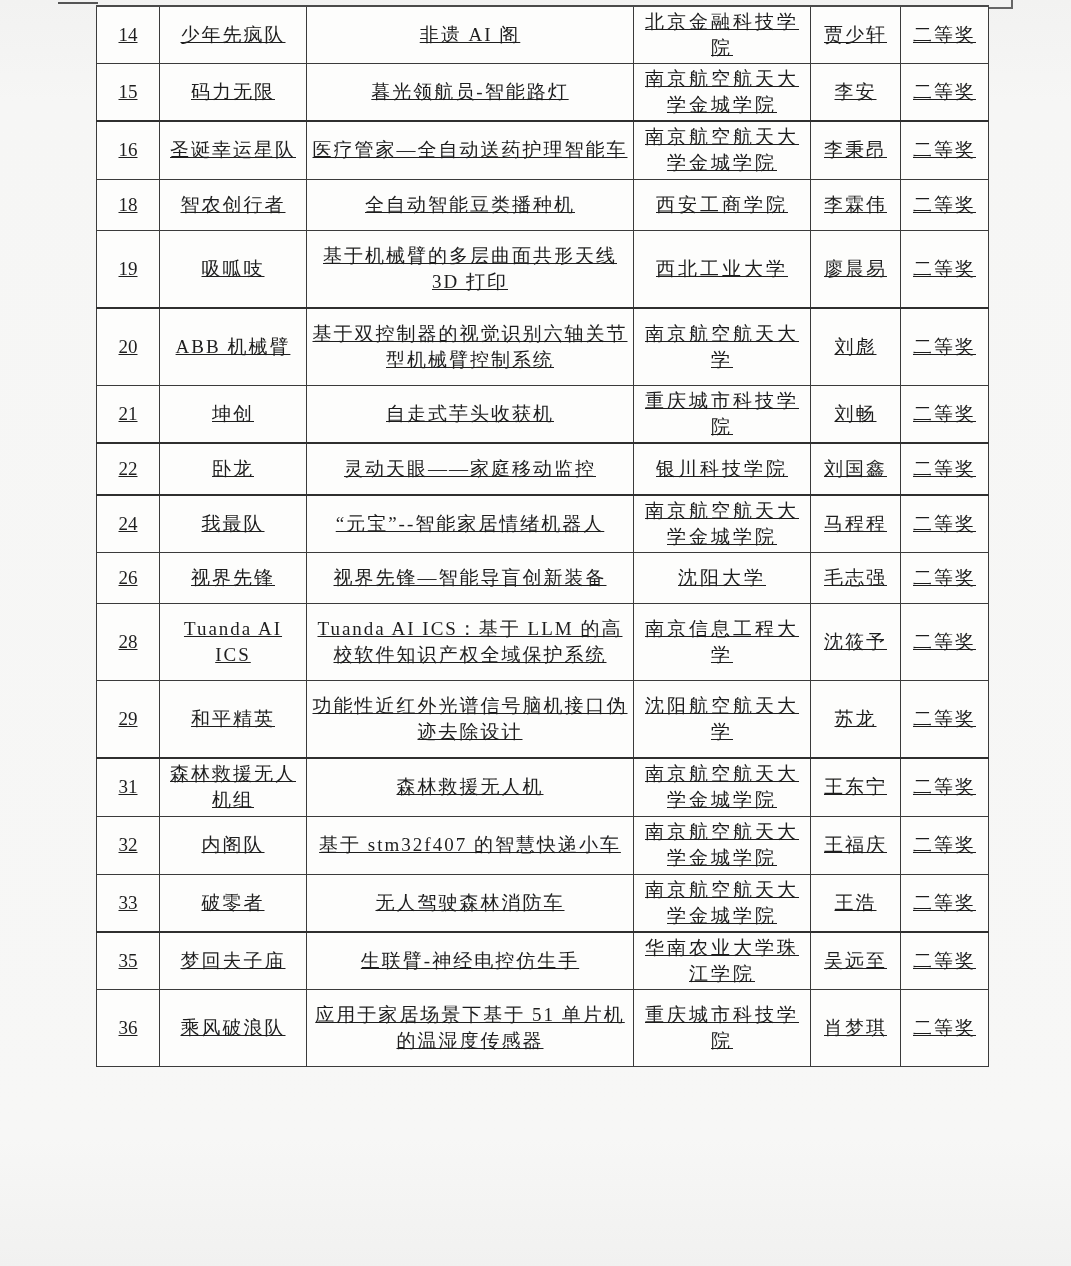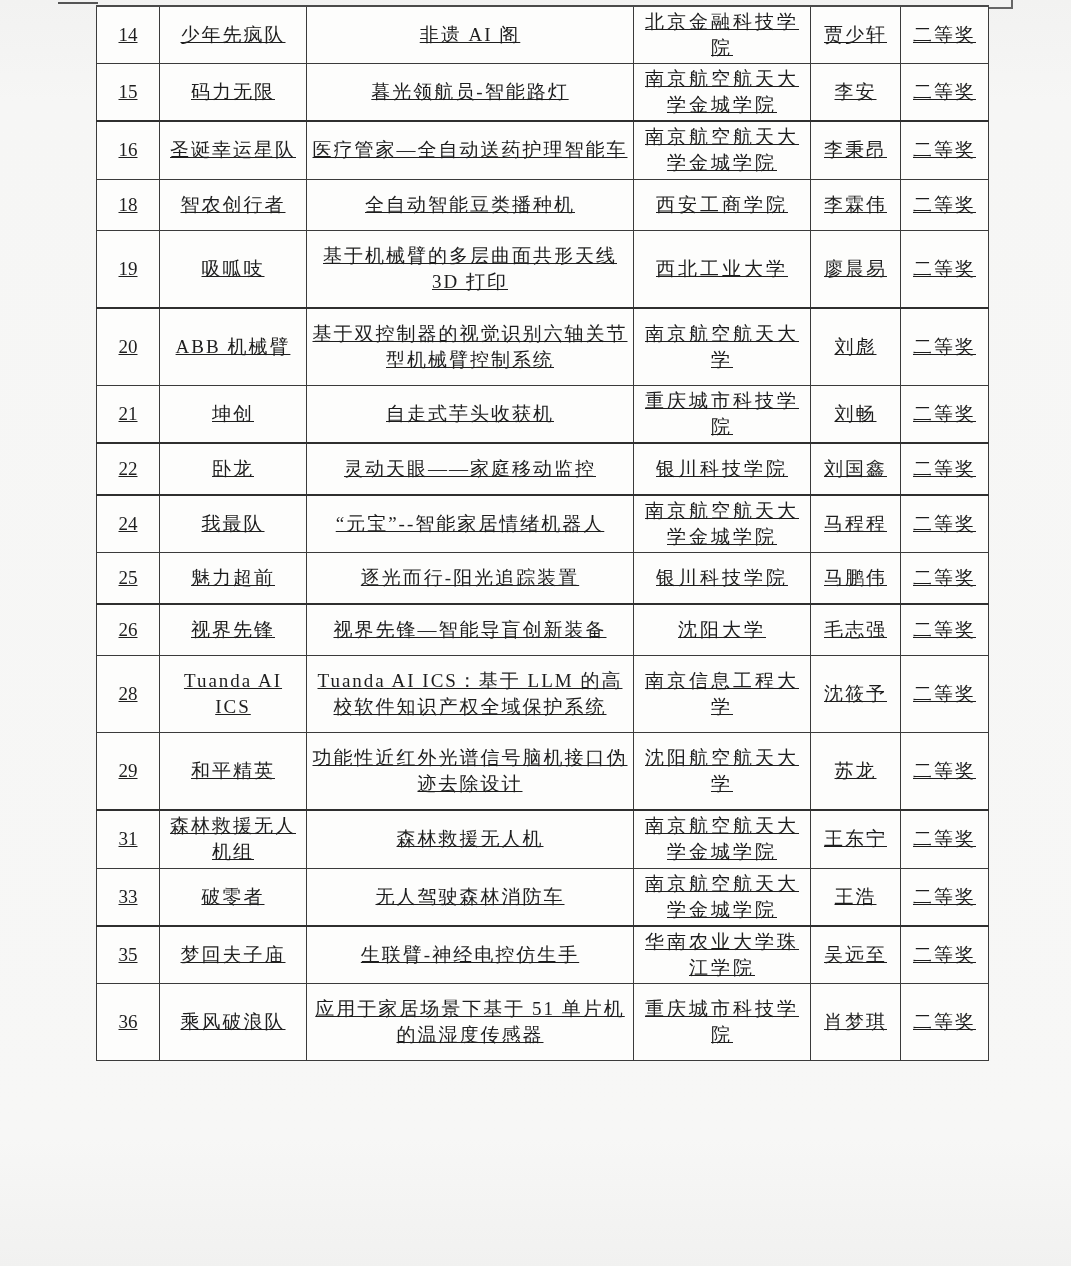--- a/index.html
+++ b/index.html
@@ -131,28 +131,20 @@
           <td class="c-award">二等奖</td>
         </tr>
       <tr style="height:58px">
           <td class="c-no">24</td>
           <td class="c-team">我最队</td>
           <td class="c-project">“元宝”--智能家居情绪机器人</td>
           <td class="c-school">南京航空航天大学金城学院</td>
           <td class="c-leader">马程程</td>
           <td class="c-award">二等奖</td>
         </tr>
-      <tr class="hb" style="height:46px">
-          <td class="c-no">25</td>
-          <td class="c-team">魅力超前</td>
-          <td class="c-project">逐光而行-阳光追踪装置</td>
-          <td class="c-school">银川科技学院</td>
-          <td class="c-leader">马鹏伟</td>
-          <td class="c-award">二等奖</td>
-        </tr>
       <tr style="height:42px">
           <td class="c-no">26</td>
           <td class="c-team">视界先锋</td>
           <td class="c-project">视界先锋—智能导盲创新装备</td>
           <td class="c-school">沈阳大学</td>
           <td class="c-leader">毛志强</td>
           <td class="c-award">二等奖</td>
         </tr>
       <tr style="height:58px">
           <td class="c-no">28</td>
@@ -171,20 +163,28 @@
           <td class="c-award">二等奖</td>
         </tr>
       <tr style="height:58px">
           <td class="c-no">31</td>
           <td class="c-team">森林救援无人机组</td>
           <td class="c-project">森林救援无人机</td>
           <td class="c-school">南京航空航天大学金城学院</td>
           <td class="c-leader">王东宁</td>
           <td class="c-award">二等奖</td>
         </tr>
+      <tr style="height:58px">
+          <td class="c-no">32</td>
+          <td class="c-team">内阁队</td>
+          <td class="c-project">基于 stm32f407 的智慧快递小车</td>
+          <td class="c-school">南京航空航天大学金城学院</td>
+          <td class="c-leader">王福庆</td>
+          <td class="c-award">二等奖</td>
+        </tr>
       <tr class="hb" style="height:57px">
           <td class="c-no">33</td>
           <td class="c-team">破零者</td>
           <td class="c-project">无人驾驶森林消防车</td>
           <td class="c-school">南京航空航天大学金城学院</td>
           <td class="c-leader">王浩</td>
           <td class="c-award">二等奖</td>
         </tr>
       <tr style="height:57px">
           <td class="c-no">35</td>

